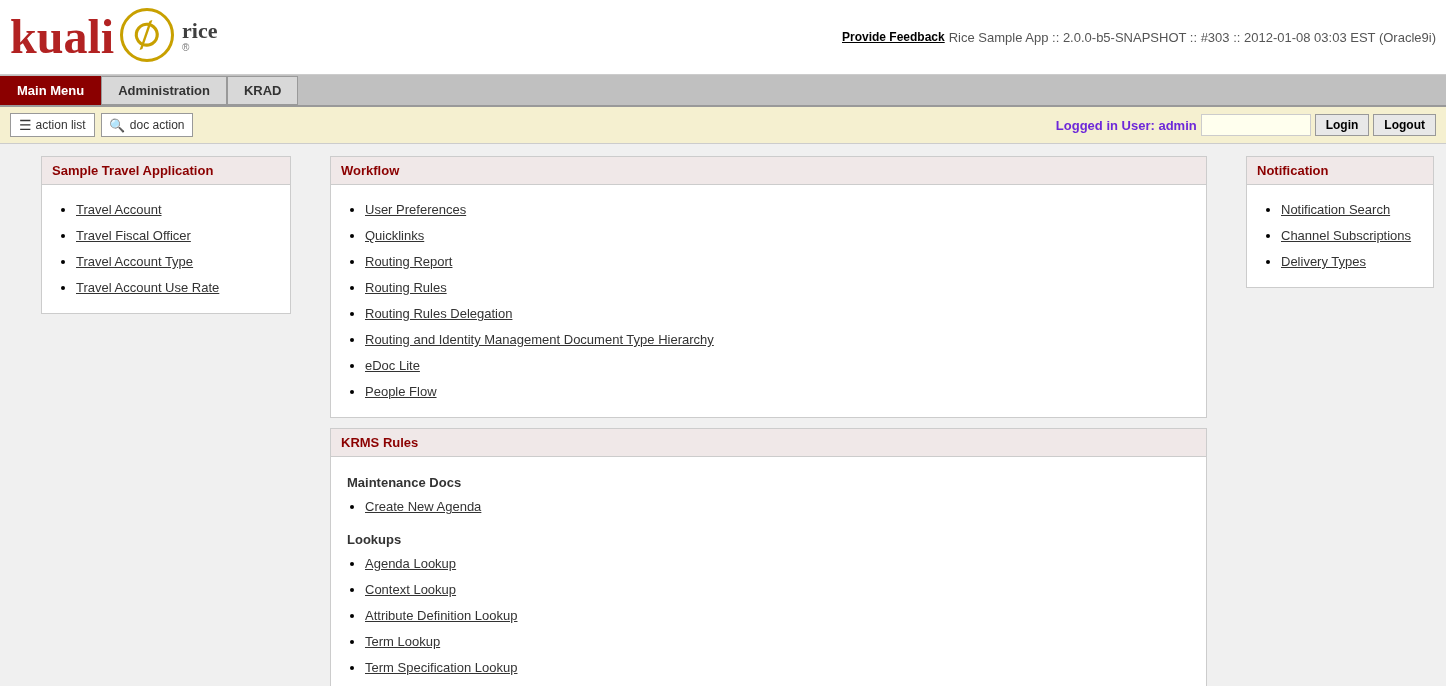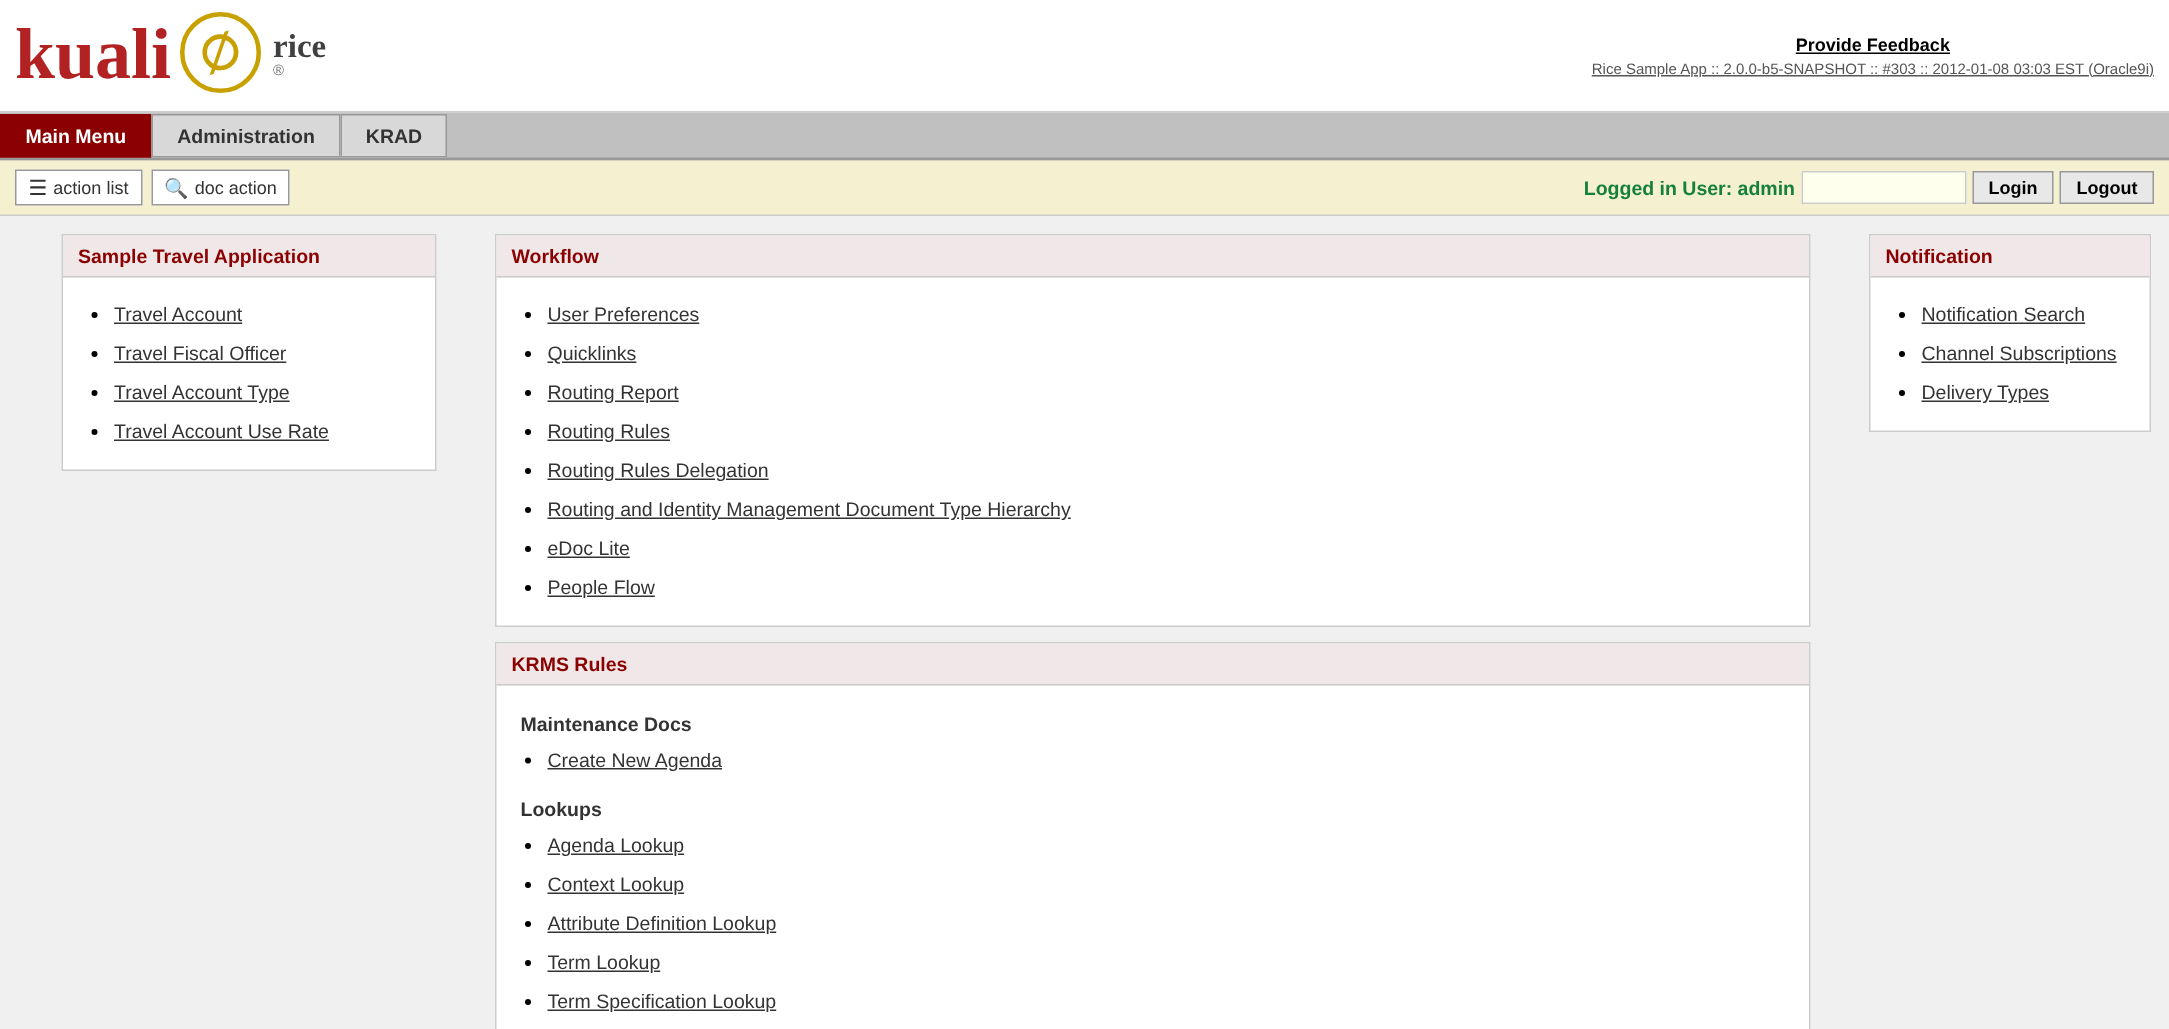--- a/index.html
+++ b/index.html
@@ -2,32 +2,32 @@
 <html><head>
   <meta charset="utf-8">
   <style>
     * { margin: 0; padding: 0; box-sizing: border-box; }
     body { font-family: Arial, Helvetica, sans-serif; font-size: 13px; background: #d0d0d0; min-height: 686px; }
 
     
     #header { background: #fff; display: flex; align-items: center; justify-content: space-between; padding: 0 10px; border-bottom: 1px solid #ccc; height: 75px; }
     #logo-area { display: flex; align-items: center; }
 
-    #header-right { display: flex; flex-direction: column; align-items: center; gap: 4px; }
+    #header-right { display: flex; align-items: flex-start; gap: 4px; }
 
     
     #nav { background: #c0c0c0; display: flex; align-items: center; padding: 0; border-bottom: 2px solid #999; height: 32px; }
     .nav-tab { padding: 6px 16px; font-size: 13px; font-weight: bold; cursor: pointer; border: 1px solid #999; background: #d8d8d8; color: #333; text-decoration: none; display: inline-block; }
     .nav-tab.active { background: #8b0000; color: #fff; border-color: #8b0000; }
 
     
     #toolbar { background: #f5f0d0; padding: 6px 10px; display: flex; align-items: center; justify-content: space-between; border-bottom: 1px solid #ccc; }
     #toolbar-left { display: flex; gap: 6px; }
     .toolbar-btn { display: flex; align-items: center; gap: 4px; padding: 3px 8px; border: 1px solid #999; background: #fff; cursor: pointer; font-size: 12px; text-decoration: none; color: #333; }
-    #logged-in { color: #15803d; font-weight: bold; font-size: 13px; }
+    #logged-in { color: #6d28d9; font-weight: bold; font-size: 13px; }
     #login-area { display: flex; align-items: center; gap: 4px; }
     #login-input { width: 120px; border: 1px solid #ccc; padding: 3px 4px; font-size: 12px; background: #ffe; }
     .login-btn { padding: 3px 10px; border: 1px solid #999; background: #e8e8e8; cursor: pointer; font-size: 12px; font-weight: bold; text-align: right; }
 
     
     #main { background: #f0f0f0; padding: 12px; display: flex; gap: 10px; min-height: 530px; }
 
     
     .panel { border: 1px solid #ccc; background: #fff; margin-left: 29px; }
     .panel-header { background: #f0e8e8; padding: 6px 10px; font-weight: bold; font-size: 13px; color: #8b0000; border-bottom: 1px solid #ccc; }
@@ -58,21 +58,21 @@
         <span style="font-size:32px;color:#c8a000;font-weight:bold;transform:rotate(-20deg);display:inline-block;">∅</span>
       </div>
     </div>
     <div style="display:flex;flex-direction:column;justify-content:flex-end;margin-bottom:2px;">
       <span style="font-size:22px;font-weight:bold;color:#404040;font-family:Georgia,serif;line-height:1;">rice</span>
       <span style="font-size:10px;color:#777;">®</span>
     </div>
   </div>
   <div id="header-right">
     <a href="#" style="font-weight:bold;font-size:12px;color:#000;text-decoration:underline;">Provide Feedback</a>
-    <span style="font-size:10px;color:#555;text-decoration:underline;">Rice Sample App :: 2.0.0-b5-SNAPSHOT :: #303 :: 2012-01-08 03:03 EST (Oracle9i)</span>
+    <span style="font-size:13px;color:#555;">Rice Sample App :: 2.0.0-b5-SNAPSHOT :: #303 :: 2012-01-08 03:03 EST (Oracle9i)</span>
   </div>
 </div>
 
 <div id="nav">
   <a href="#" class="nav-tab active">Main Menu</a>
   <a href="#" class="nav-tab">Administration</a>
   <a href="#" class="nav-tab">KRAD</a>
 </div>
 
 <div id="toolbar">

